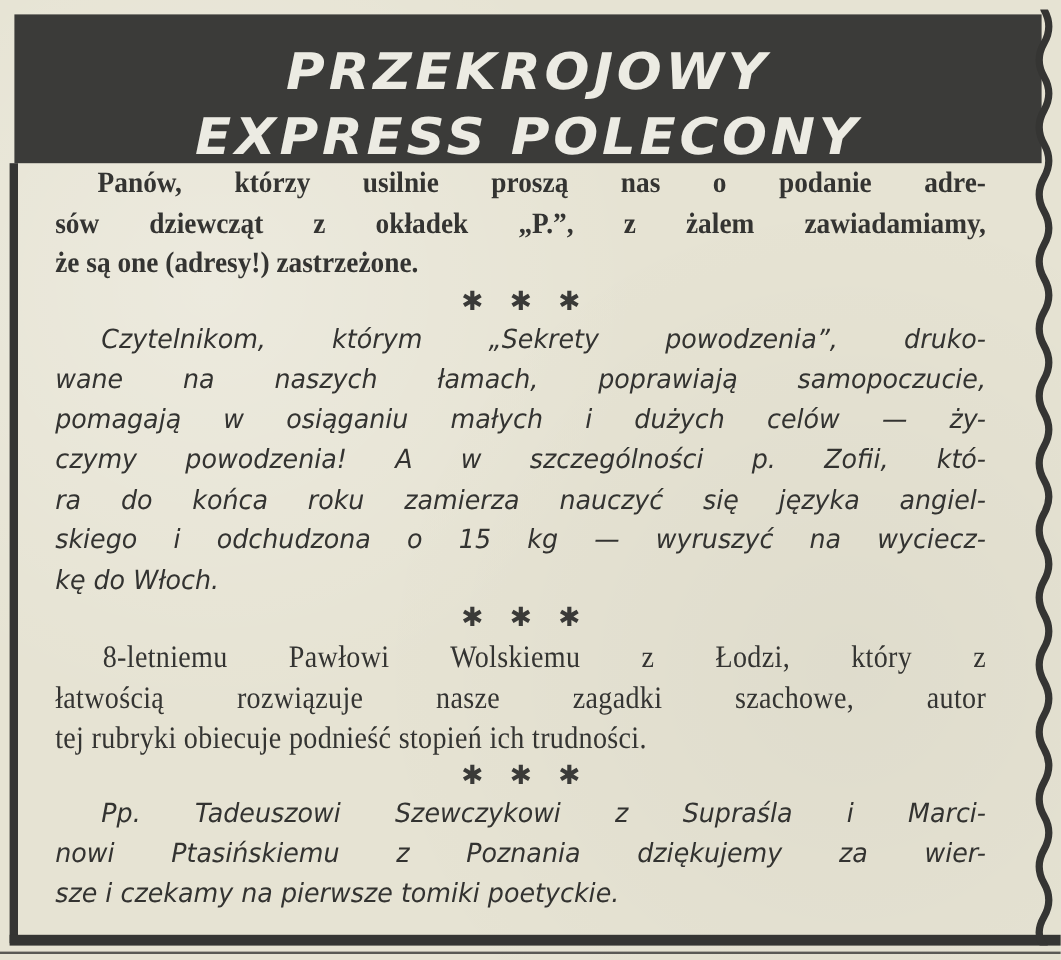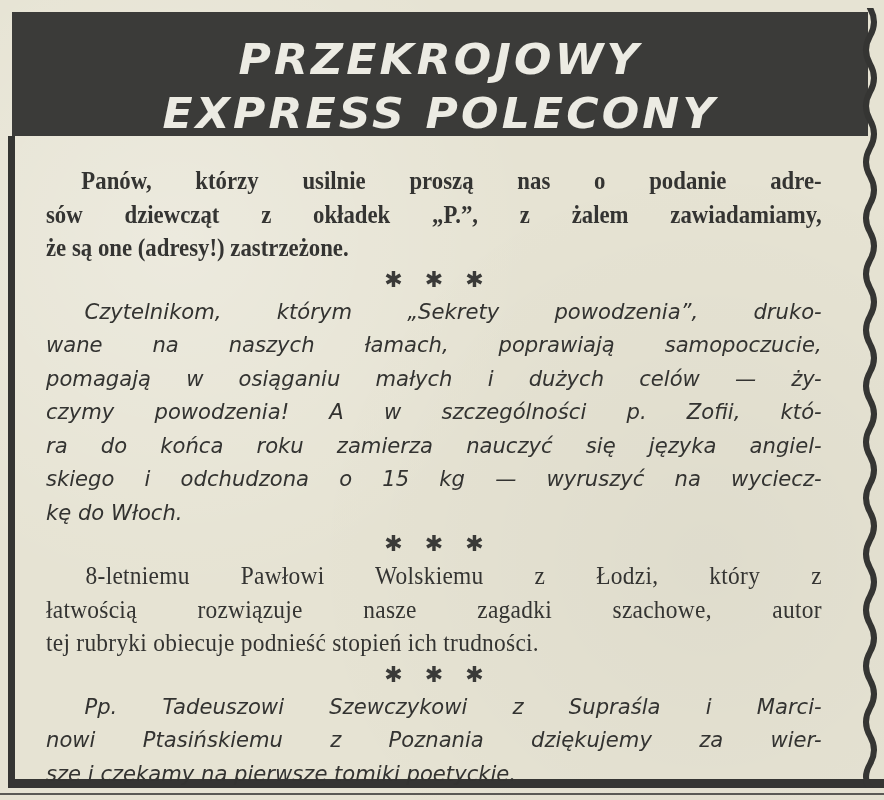--- a/index.html
+++ b/index.html
@@ -81,21 +81,21 @@
     .wavy-border {
       position: absolute;
       left: 862px;
       top: 8px;
       width: 22px;
       height: 780px;
     }
     .content {
       position: absolute;
       left: 46px;
-      top: 164px;
+      top: 136px;
       width: 776px;
     }
     .para {
       font-size: 24.5px;
       line-height: 33.5px;
       margin: 0;
       text-align: justify;
       text-align-last: left;
     }
     .para .line {

